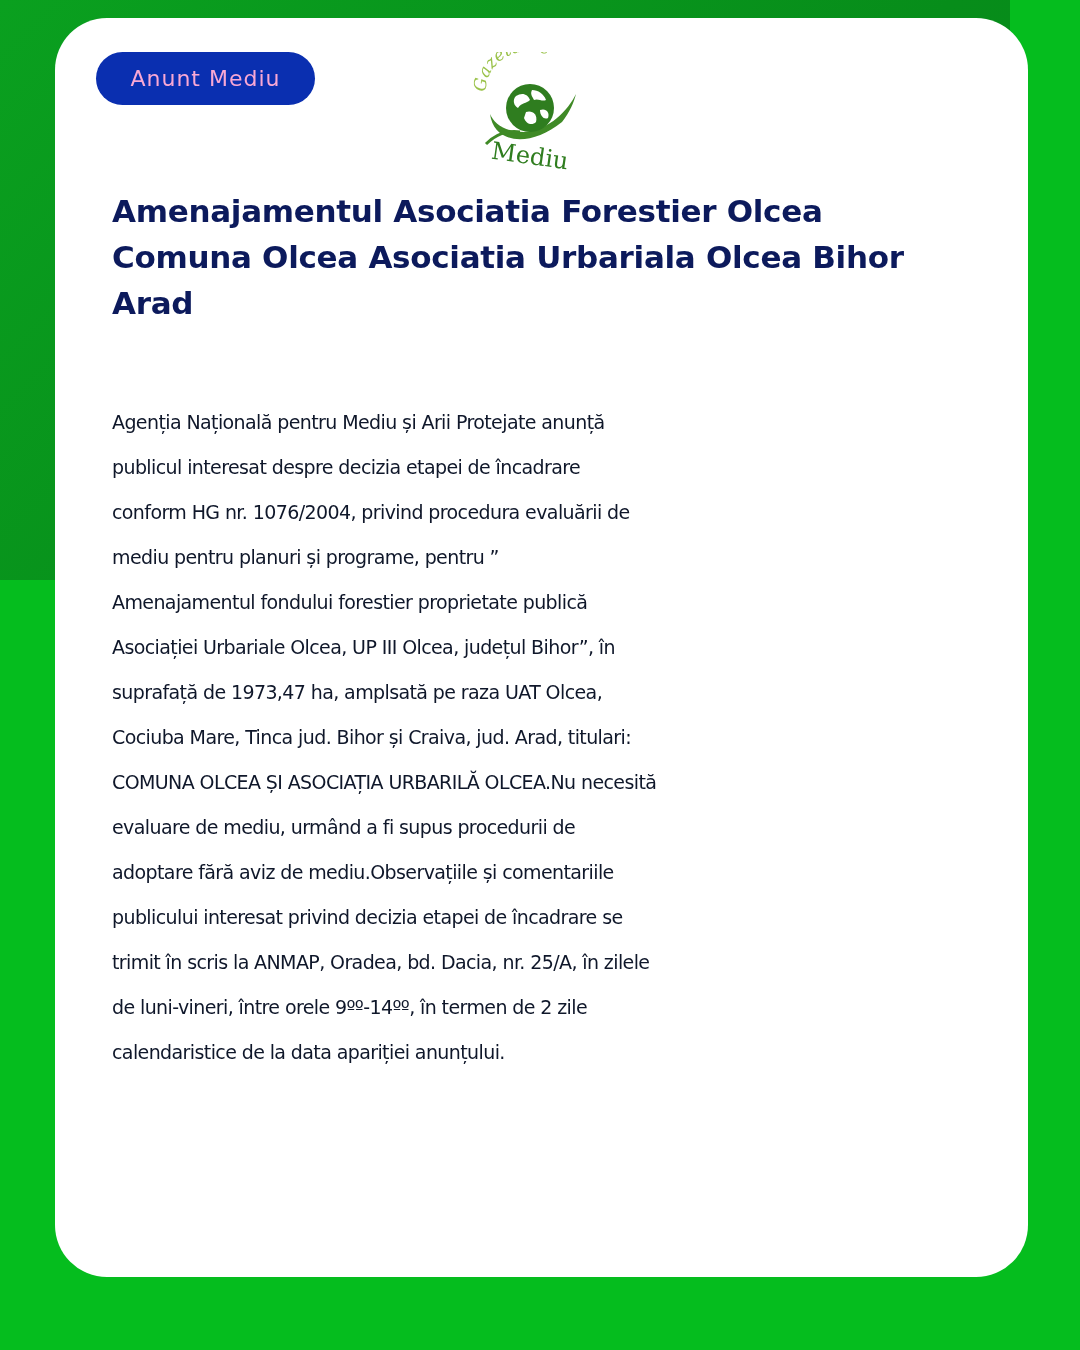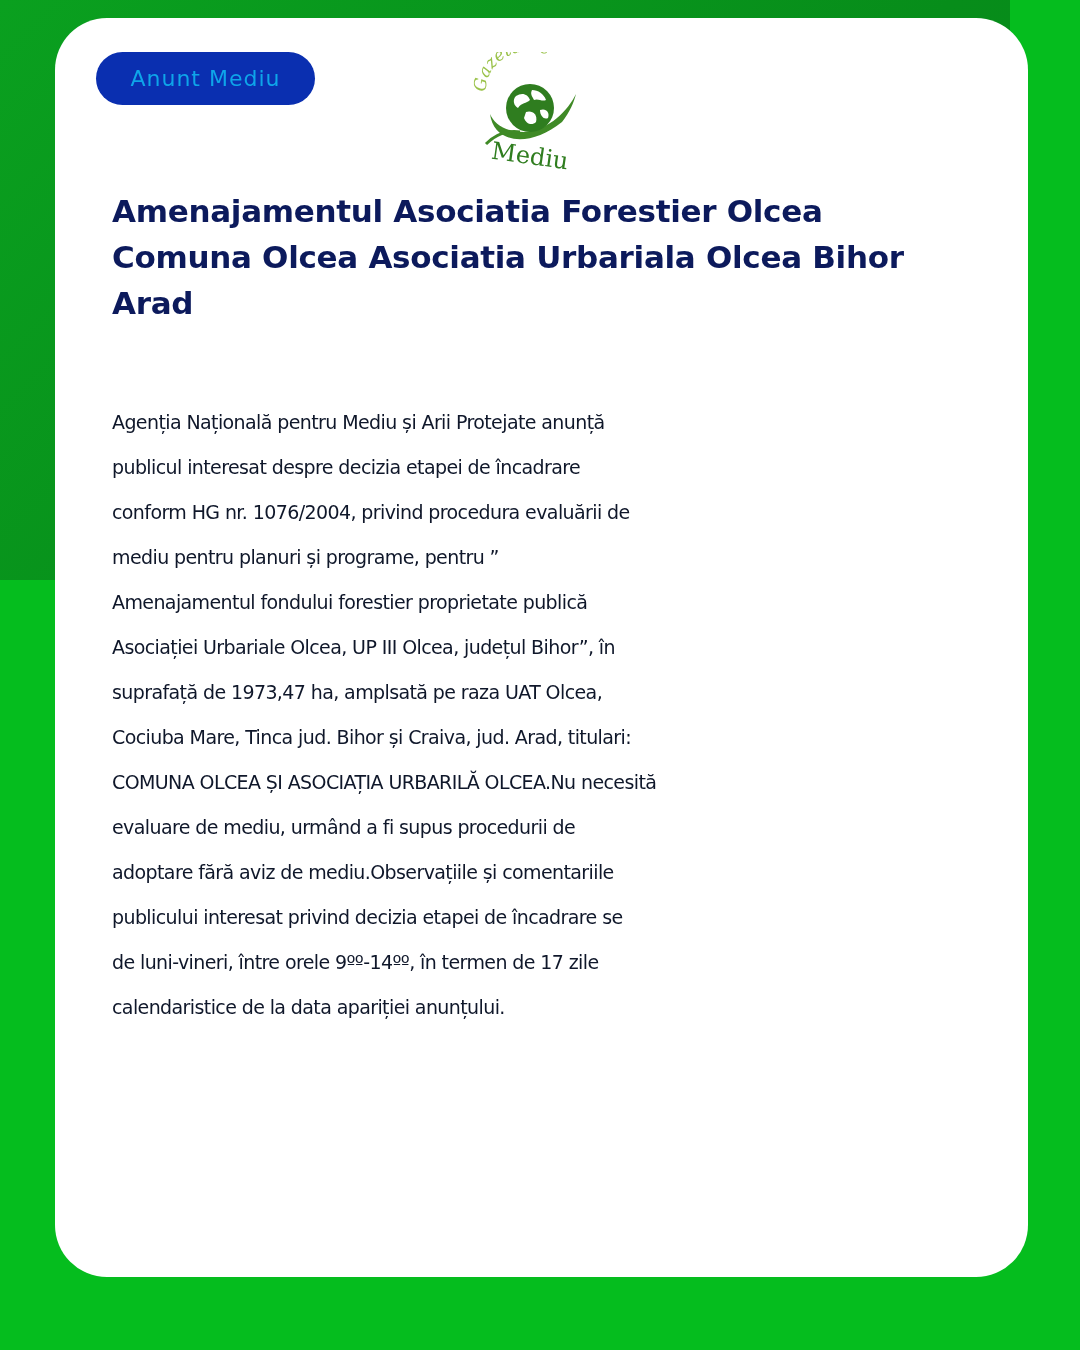--- a/index.html
+++ b/index.html
@@ -23,21 +23,21 @@
       width: 973px; height: 1259px;
       background: #ffffff;
       border-radius: 52px;
     }
     .tag {
       position: absolute;
       left: 96px; top: 52px;
       width: 219px; height: 53px;
       background: #0a2fb0;
       border-radius: 27px;
-      color: #0ea5e9;
+      color: #f9a8d4;
       font-family: "DejaVu Sans", sans-serif;
       font-size: 22px;
       letter-spacing: 1px;
       display: flex; align-items: center; justify-content: center;
     }
     .logo {
       position: absolute;
       left: 472px; top: 52px;
       width: 110px; height: 118px;
     }
@@ -110,15 +110,16 @@
   <span class="line">conform HG nr. 1076/2004, privind procedura evaluării de</span>
   <span class="line">mediu pentru planuri și programe, pentru ”</span>
   <span class="line">Amenajamentul fondului forestier proprietate publică</span>
   <span class="line">Asociației Urbariale Olcea, UP III Olcea, județul Bihor”, în</span>
   <span class="line">suprafață de 1973,47 ha, amplsată pe raza UAT Olcea,</span>
   <span class="line">Cociuba Mare, Tinca jud. Bihor și Craiva, jud. Arad, titulari:</span>
   <span class="line">COMUNA OLCEA ȘI ASOCIAȚIA URBARILĂ OLCEA.Nu necesită</span>
   <span class="line">evaluare de mediu, urmând a fi supus procedurii de</span>
   <span class="line">adoptare fără aviz de mediu.Observațiile și comentariile</span>
   <span class="line">publicului interesat privind decizia etapei de încadrare se</span>
-  <span class="line">de luni-vineri, între orele 9ºº-14ºº, în termen de 17 zile</span>
+  <span class="line">trimit în scris la ANMAP, Oradea, bd. Dacia, nr. 25/A, în zilele</span>
+  <span class="line">de luni-vineri, între orele 9ºº-14ºº, în termen de 2 zile</span>
   <span class="line">calendaristice de la data apariției anunțului.</span>
 </p>
 
 </body></html>

